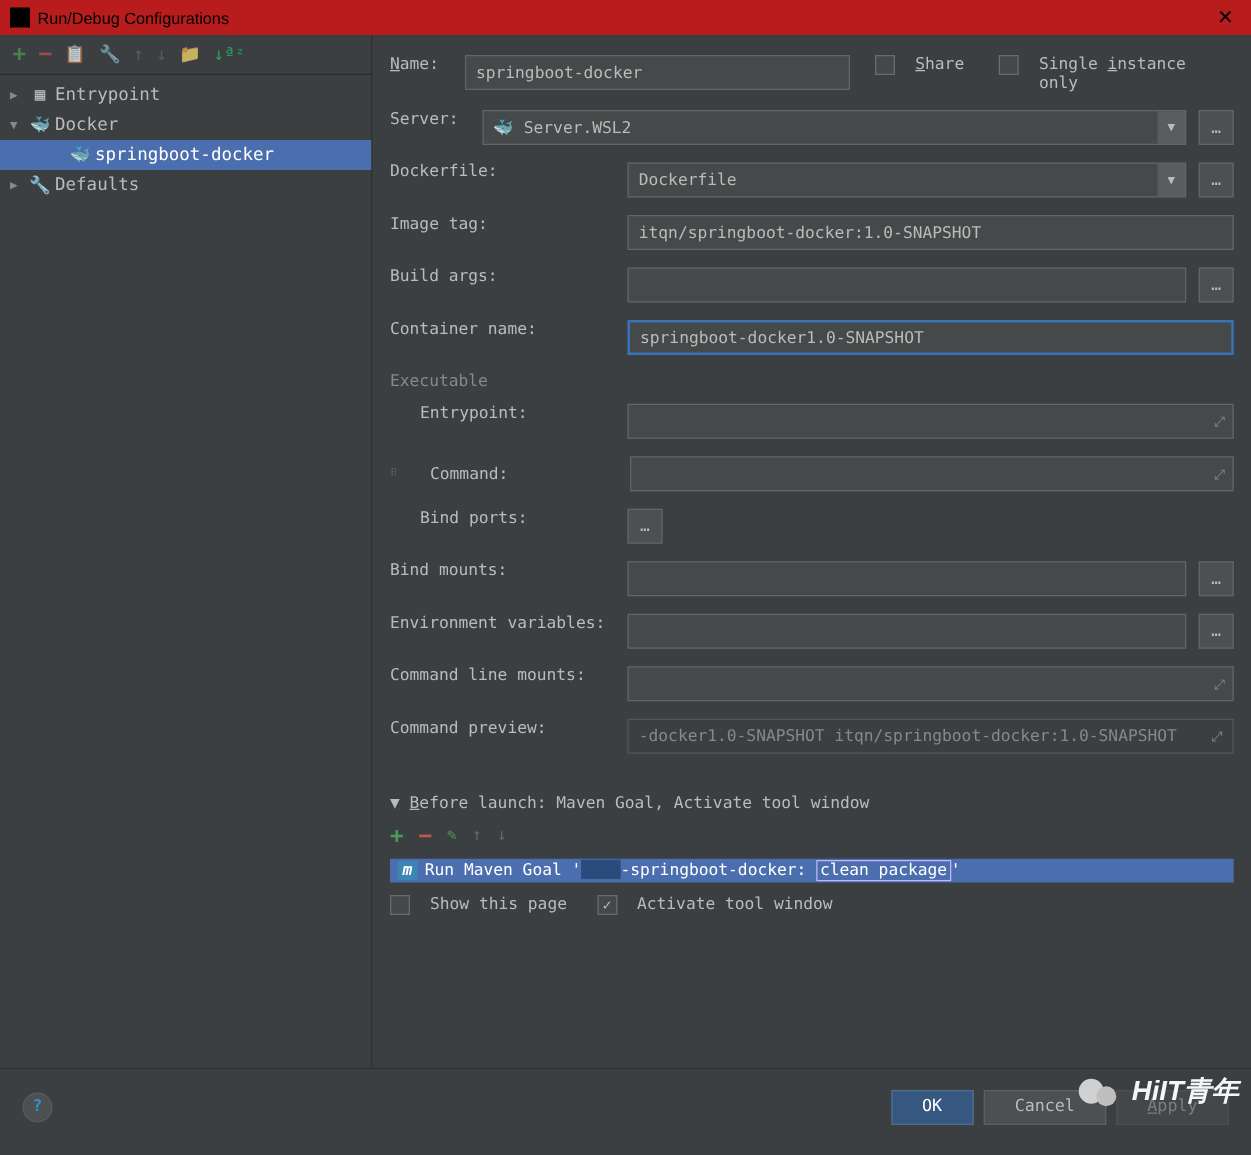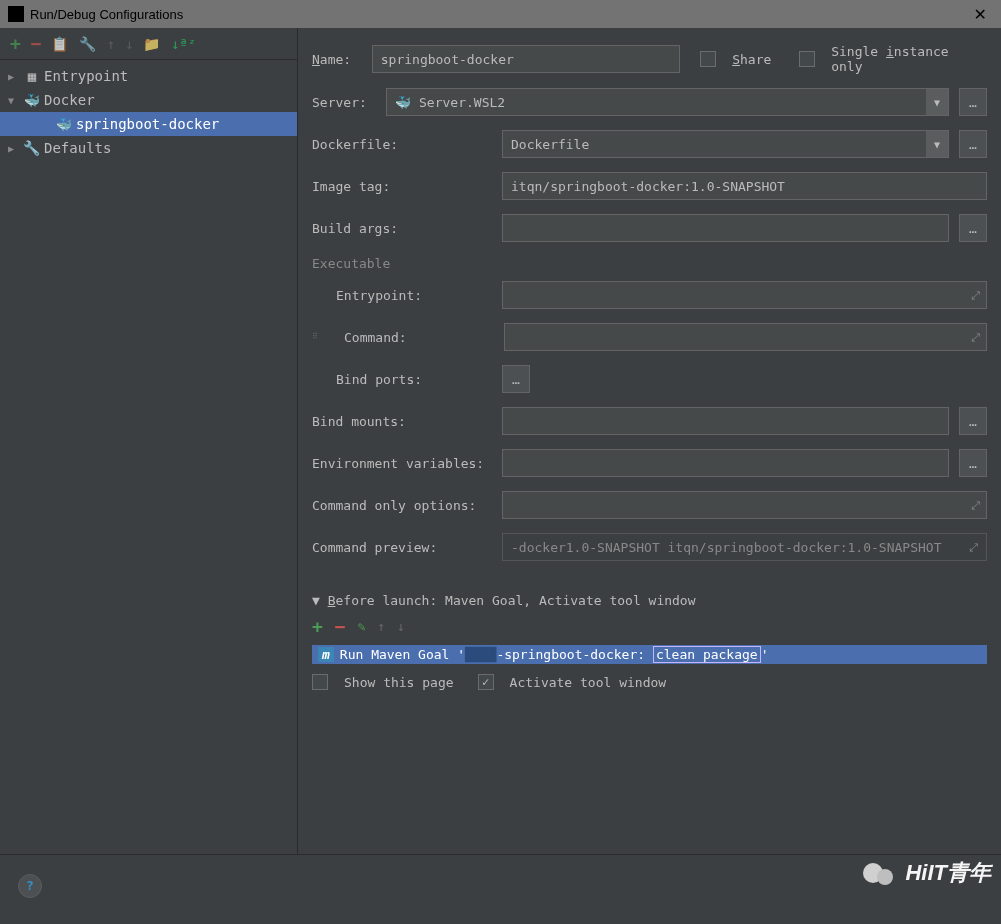--- a/index.html
+++ b/index.html
@@ -1,34 +1,34 @@
 <!DOCTYPE html>
 <html><head>
 <meta charset="utf-8">
 <style>
 * { box-sizing: border-box; margin: 0; padding: 0; }
 body { font-family: "Consolas", "Menlo", monospace; font-size: 13px; background: #3c3f41; color: #bbbbbb; width: 1001px; height: 924px; overflow: hidden; }
-.titlebar { background: #737373; color: #000; height: 28px; display: flex; align-items: center; padding: 0 8px; justify-content: space-between; font-family: "Segoe UI", sans-serif; }
+.titlebar { background: #b91c1c; color: #000; height: 28px; display: flex; align-items: center; padding: 0 8px; justify-content: space-between; font-family: "Segoe UI", sans-serif; }
 .titlebar-left { display: flex; align-items: center; gap: 6px; }
 .titlebar-icon { width: 16px; height: 16px; background: #000; display: inline-block; }
 .titlebar-close { font-size: 16px; cursor: pointer; padding: 0 6px; }
 .main { display: flex; height: 826px; background: #3c3f41; }
 .sidebar { width: 298px; background: #3c3f41; border-right: 1px solid #2b2b2b; display: flex; flex-direction: column; }
 .toolbar { height: 32px; display: flex; align-items: center; gap: 10px; padding: 0 10px; border-bottom: 1px solid #2b2b2b; }
 .toolbar-icon { cursor: pointer; opacity: 0.7; font-size: 14px; }
 .add-icon { color: #499c54; font-size: 18px; font-weight: bold; }
 .remove-icon { color: #c75450; font-size: 18px; font-weight: bold; }
 .tree { padding: 4px 0; font-size: 14px; }
 .tree-item { display: flex; align-items: center; height: 24px; padding-left: 8px; gap: 4px; cursor: pointer; }
 .tree-item.level2 { padding-left: 56px; }
 .tree-item.selected { background: #4b6eaf; color: #fff; }
 .tree-arrow { width: 12px; font-size: 10px; color: #888; }
 .tree-icon { width: 16px; height: 16px; display: inline-flex; align-items: center; justify-content: center; }
 .content { flex: 1; padding: 16px 14px 10px 14px; overflow-y: auto; background: #3c3f41; }
-.row { display: flex; align-items: center; margin-bottom: 14px; gap: 10px; }
+.row { display: flex; align-items: flex-start; margin-bottom: 14px; gap: 10px; }
 .lbl { width: 180px; color: #bbbbbb; }
 .lbl.indent { padding-left: 24px; }
 .underline { text-decoration: underline; }
 .input { background: #45494a; border: 1px solid #646464; color: #bbbbbb; height: 28px; padding: 0 8px; font-family: inherit; font-size: 13px; }
 .input.focused { border: 2px solid #3873b5; background: #45494a; }
 .select { background: #45494a; border: 1px solid #646464; color: #bbbbbb; height: 28px; padding: 0 8px; display: flex; align-items: center; justify-content: space-between; cursor: pointer; }
 .select-arrow { background: #5a5d5e; width: 22px; height: 26px; display: flex; align-items: center; justify-content: center; font-size: 10px; margin-right: -8px; }
 .browse-btn { width: 28px; height: 28px; background: #4c5052; border: 1px solid #646464; color: #bbb; display: flex; align-items: center; justify-content: center; cursor: pointer; }
 .checkbox { width: 16px; height: 16px; background: #43494a; border: 1px solid #6b6b6b; display: inline-flex; align-items: center; justify-content: center; font-size: 12px; color: #bbb; cursor: pointer; }
 .checkbox.checked::after { content: "✓"; }
@@ -142,20 +142,24 @@
       <input class="input" style="flex: 1 1 0%;" value="itqn/springboot-docker:1.0-SNAPSHOT">
     </div>
 
     <div class="row">
       <span class="lbl">Build args:</span>
       <input class="input" style="flex: 1 1 0%;">
       <div class="browse-btn">…</div>
     </div>
 
 
+    <div class="row">
+      <span class="lbl">Container name:</span>
+      <input class="input focused" style="flex: 1 1 0%;" value="springboot-docker1.0-SNAPSHOT">
+    </div>
 
     <div class="section-label">Executable</div>
 
     <div class="row">
       <span class="lbl indent">Entrypoint:</span>
       <div class="expand-field">
           <span class="expand-icon">⤢</span>
         </div>
     </div>
 
@@ -179,21 +183,21 @@
       <div class="browse-btn">…</div>
     </div>
 
     <div class="row">
       <span class="lbl">Environment variables:</span>
       <input class="input" style="flex: 1 1 0%;">
       <div class="browse-btn">…</div>
     </div>
 
     <div class="row">
-      <span class="lbl">Command only options:</span>
+      <span class="lbl">Command line mounts:</span>
       <div class="expand-field">
           <span class="expand-icon">⤢</span>
         </div>
     </div>
 
     <div class="row">
       <span class="lbl">Command preview:</span>
       <div class="preview-field">
         <span>-docker1.0-SNAPSHOT itqn/springboot-docker:1.0-SNAPSHOT</span>
         <span class="expand-icon">⤢</span>
@@ -219,20 +223,25 @@
         <span style="width:4px"></span>
         <span class="checkbox checked"></span>
         <span class="chk-label">Activate tool window</span>
       </div>
     </div>
   </div>
 </div>
 
 <div class="bottom">
   <div class="help-btn">?</div>
+  <div class="btn-group">
+    <button class="btn primary">OK</button>
+    <button class="btn">Cancel</button>
+    <button class="btn disabled"><span class="underline">A</span>pply</button>
+  </div>
 </div>
 
 <div class="watermark">
   <div class="watermark-bubbles">
     <div class="bubble1"></div>
       <div class="bubble2"></div>
   </div>
   <span class="watermark-text">HiIT青年</span>
 </div>
 

